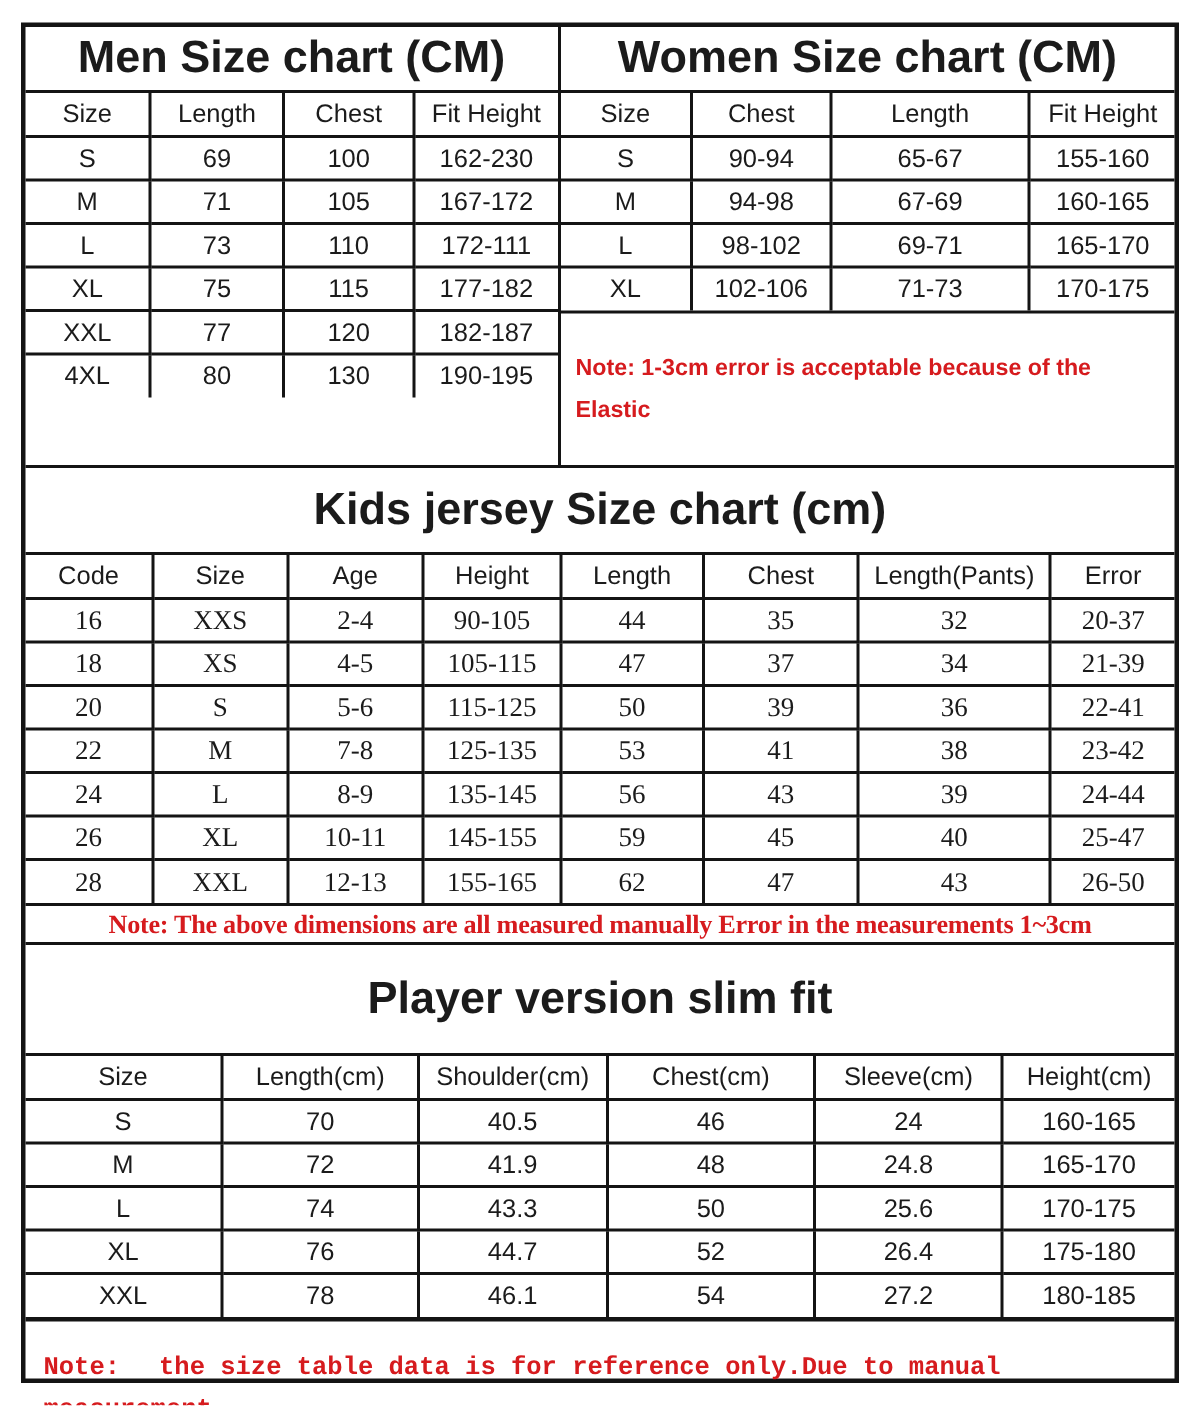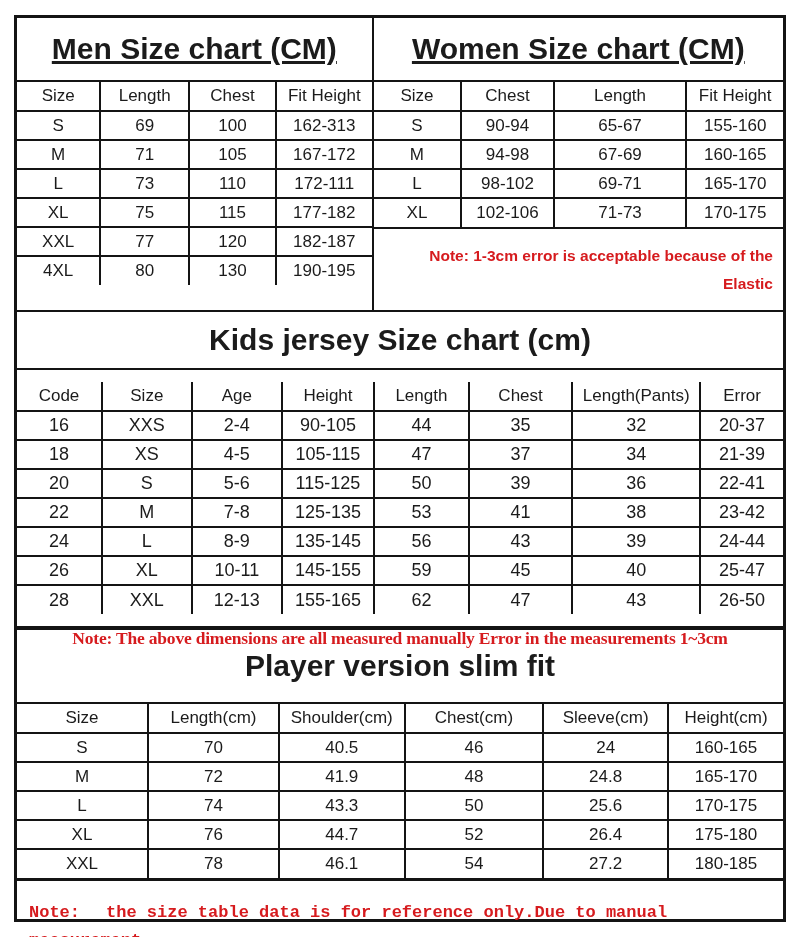--- a/index.html
+++ b/index.html
@@ -30,32 +30,32 @@
   .section-title{
     display:flex;align-items:center;justify-content:center;
     font-weight:700;font-size:30px;letter-spacing:0;
     border-bottom:2px solid #141414;
     box-sizing:border-box;
   }
   
   .top-row{height:292px;display:flex;flex:0 0 auto;}
   .men-block{width:46.3%;display:flex;flex-direction:column;box-sizing:border-box;}
   .women-block{width:53.7%;display:flex;flex-direction:column;border-left:2px solid #141414;box-sizing:border-box;}
-  .men-block .section-title,.women-block .section-title{height:64px;flex:0 0 auto;text-decoration:underline;}
+  .men-block .section-title,.women-block .section-title{height:44px;flex:0 0 auto;}
   .women-note{
     flex:1 1 auto;
     border-top:2px solid #141414;
-    display:flex;flex-direction:column;align-items:flex-end;justify-content:center;
+    display:flex;flex-direction:column;align-items:flex-start;justify-content:center;
     color:#d61b1e;font-weight:700;font-size:15.5px;
     line-height:28px;text-align:center;padding:0 10px;box-sizing:border-box;
   }
   
-  .kids-block{height:318px;display:flex;flex-direction:column;border-top:2px solid #141414;box-sizing:border-box;flex:0 0 auto;gap:12px;}
+  .kids-block{height:318px;display:flex;flex-direction:column;border-top:2px solid #141414;box-sizing:border-box;flex:0 0 auto;}
   .kids-block .section-title{height:58px;flex:0 0 auto;}
-  .kids-table tbody td{font-family:Liberation Sans, sans-serif;font-size:18px;}
+  .kids-table tbody td{font-family:Liberation Serif, serif;font-size:18px;}
   .kids-note{
     flex:1 1 auto;border-top:2px solid #141414;
     display:flex;align-items:center;justify-content:center;
     color:#d61b1e;font-weight:700;font-size:17.5px;
     font-family:"Liberation Serif",serif;
     white-space:nowrap;letter-spacing:-0.2px;text-align:right;
   }
   
   .player-block{flex:1 1 auto;display:flex;flex-direction:column;border-top:2px solid #141414;box-sizing:border-box;}
   .player-block .section-title{height:74px;flex:0 0 auto;}
@@ -90,21 +90,21 @@
                 <th>Length</th>
                 <th>Chest</th>
                 <th>Fit Height</th>
               </tr>
             </thead>
           <tbody>
               <tr>
                 <td>S</td>
                 <td>69</td>
                 <td>100</td>
-                <td>162-313</td>
+                <td>162-230</td>
               </tr>
               <tr>
                 <td>M</td>
                 <td>71</td>
                 <td>105</td>
                 <td>167-172</td>
               </tr>
               <tr>
                 <td>L</td>
                 <td>73</td>

